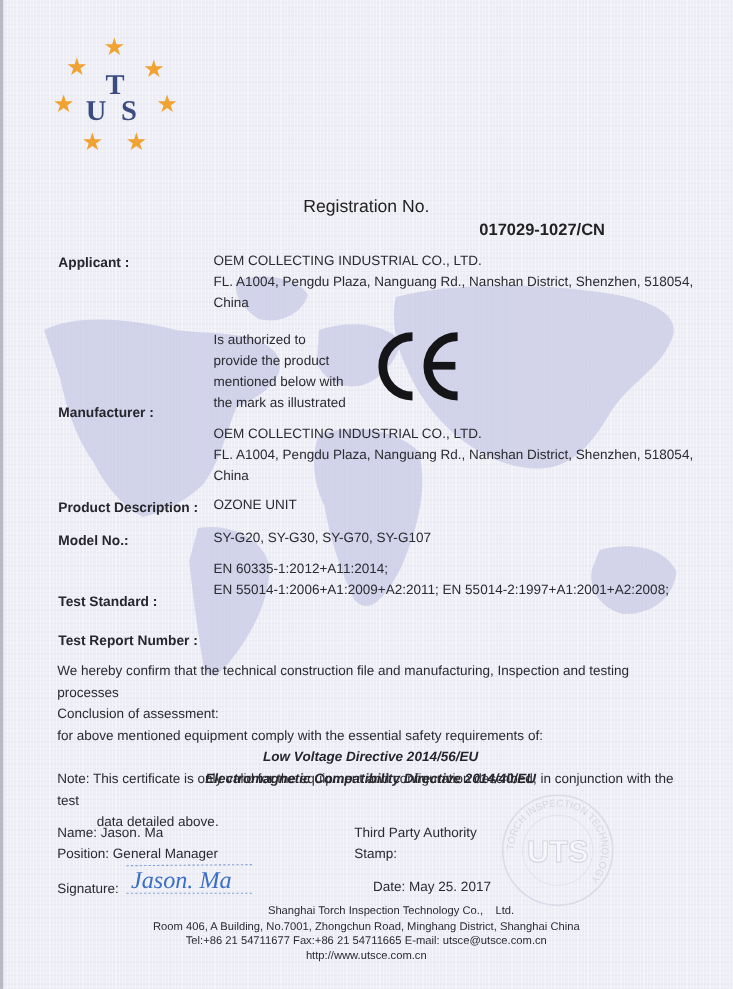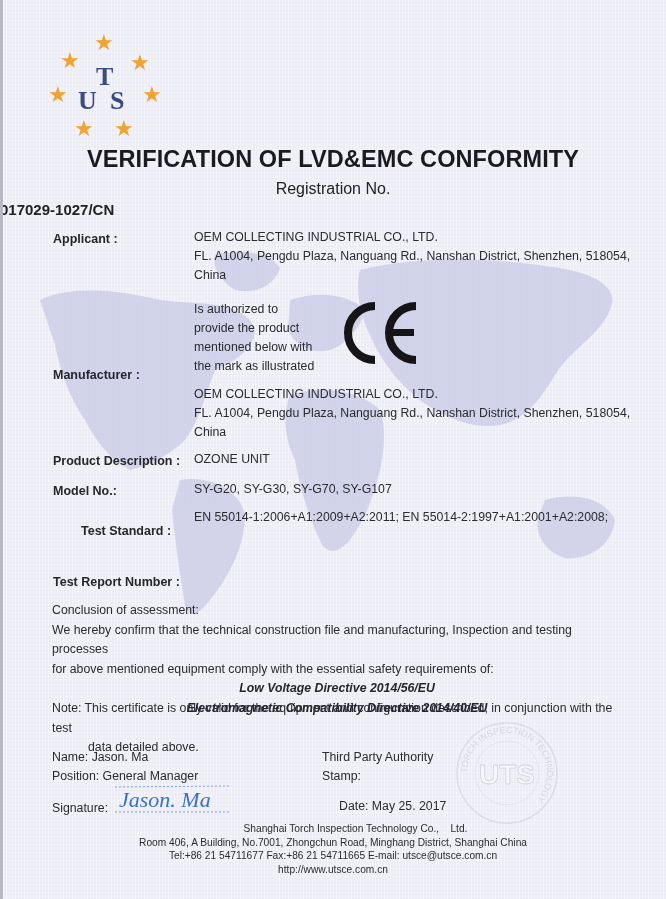--- a/index.html
+++ b/index.html
@@ -22,21 +22,21 @@
     .map { position: absolute; left: 0; top: 0; width: 666px; height: 899px; pointer-events: none; }
     .abs { position: absolute; }
 
     
     .logo { left: 40px; top: 30px; width: 130px; height: 120px; }
     .logo .star { position: absolute; color: #f0a232; font-size: 22px; line-height: 22px; }
     .logo .letter { position: absolute; color: #3a4b80; font-family: "Liberation Serif", serif; font-weight: bold; font-size: 26px; line-height: 26px; }
 
     .title { left: 0; width: 666px; top: 146px; text-align: center; font-weight: bold; font-size: 23.5px; letter-spacing: 0.1px; color: #1a1a1f; }
     .reg-label { left: 0; width: 666px; top: 180px; text-align: center; font-size: 16px; color: #222; }
-    .reg-no { left: 0; width: 666px; top: 201px; text-align: left; font-size: 15px; font-weight: bold; color: #222; }
+    .reg-no { left: 0; width: 550px; top: 201px; text-align: right; font-size: 15px; font-weight: bold; color: #222; }
 
     .lbl { font-size: 12.5px; font-weight: bold; color: #26262c; }
     .val { font-size: 12.3px; color: #2a2a30; line-height: 19px; }
 
     .ce-text { left: 194px; top: 300px; font-size: 12.3px; line-height: 19px; color: #2a2a30; }
     .ce-mark { left: 342px; top: 300px; width: 80px; height: 66px; }
 
     .conclusion { left: 52px; top: 601px; width: 570px; font-size: 12.3px; line-height: 19.5px; color: #2a2a30; }
     .directive { text-align: center; font-style: italic; font-weight: bold; font-size: 12.3px; line-height: 19.5px; color: #26262c; }
     .note { left: 52px; top: 699px; width: 570px; font-size: 12.3px; line-height: 19.5px; color: #2a2a30; }
@@ -79,21 +79,20 @@
     <span class="star" style="left:90px;top:22px;">★</span>
     <span class="star" style="left:8px;top:54px;">★</span>
     <span class="star" style="left:102px;top:54px;">★</span>
     <span class="star" style="left:34px;top:88px;">★</span>
     <span class="star" style="left:74px;top:88px;">★</span>
     <span class="letter" style="left:56px;top:34px;">T</span>
     <span class="letter" style="left:38px;top:58px;">U</span>
     <span class="letter" style="left:70px;top:58px;">S</span>
   </div>
 
-  <div class="abs title">VERIFICATION OF LVD&amp;EMC CONFORMITY</div>
   <div class="abs reg-label">Registration No.</div>
   <div class="abs reg-no">017029-1027/CN</div>
 
   <div class="abs lbl" style="left:53px;top:232px;">Applicant :</div>
   <div class="abs val" style="left:194px;top:228px;">
     <div>OEM COLLECTING INDUSTRIAL CO., LTD.</div>
     <div>FL. A1004, Pengdu Plaza, Nanguang Rd., Nanshan District, Shenzhen, 518054,</div>
     <div>China</div>
   </div>
 
@@ -116,30 +115,31 @@
     <div>FL. A1004, Pengdu Plaza, Nanguang Rd., Nanshan District, Shenzhen, 518054,</div>
     <div>China</div>
   </div>
 
   <div class="abs lbl" style="left:53px;top:454px;">Product Description :</div>
   <div class="abs val" style="left:194px;top:450px;">OZONE UNIT</div>
 
   <div class="abs lbl" style="left:53px;top:484px;">Model No.:</div>
   <div class="abs val" style="left:194px;top:480px;">SY-G20, SY-G30, SY-G70, SY-G107</div>
 
-  <div class="abs lbl" style="left:53px;top:524px;margin-left:28px;">Test Standard :</div>
+  <div class="abs lbl" style="left:53px;top:540px;">Test Standard :</div>
   <div class="abs val" style="left:194px;top:508px;">
+    <div>EN 60335-1:2012+A11:2014;</div>
     <div>EN 55014-1:2006+A1:2009+A2:2011; EN 55014-2:1997+A1:2001+A2:2008;</div>
   </div>
 
   <div class="abs lbl" style="left:53px;top:575px;">Test Report Number :</div>
 
   <div class="abs conclusion">
+    <div>We hereby confirm that the technical construction file and manufacturing, Inspection and testing processes</div>
     <div>Conclusion of assessment:</div>
-    <div>We hereby confirm that the technical construction file and manufacturing, Inspection and testing processes</div>
     <div>for above mentioned equipment comply with the essential safety requirements of:</div>
     <div class="directive">Low Voltage Directive 2014/56/EU</div>
     <div class="directive">Electromagnetic Compatibility Directive 2014/40/EU</div>
   </div>
 
   <div class="abs note">
     <div>Note: This certificate is only valid for the equipment and configuration described, in conjunction with the test</div>
     <div class="indent">data detailed above.</div>
   </div>
 

